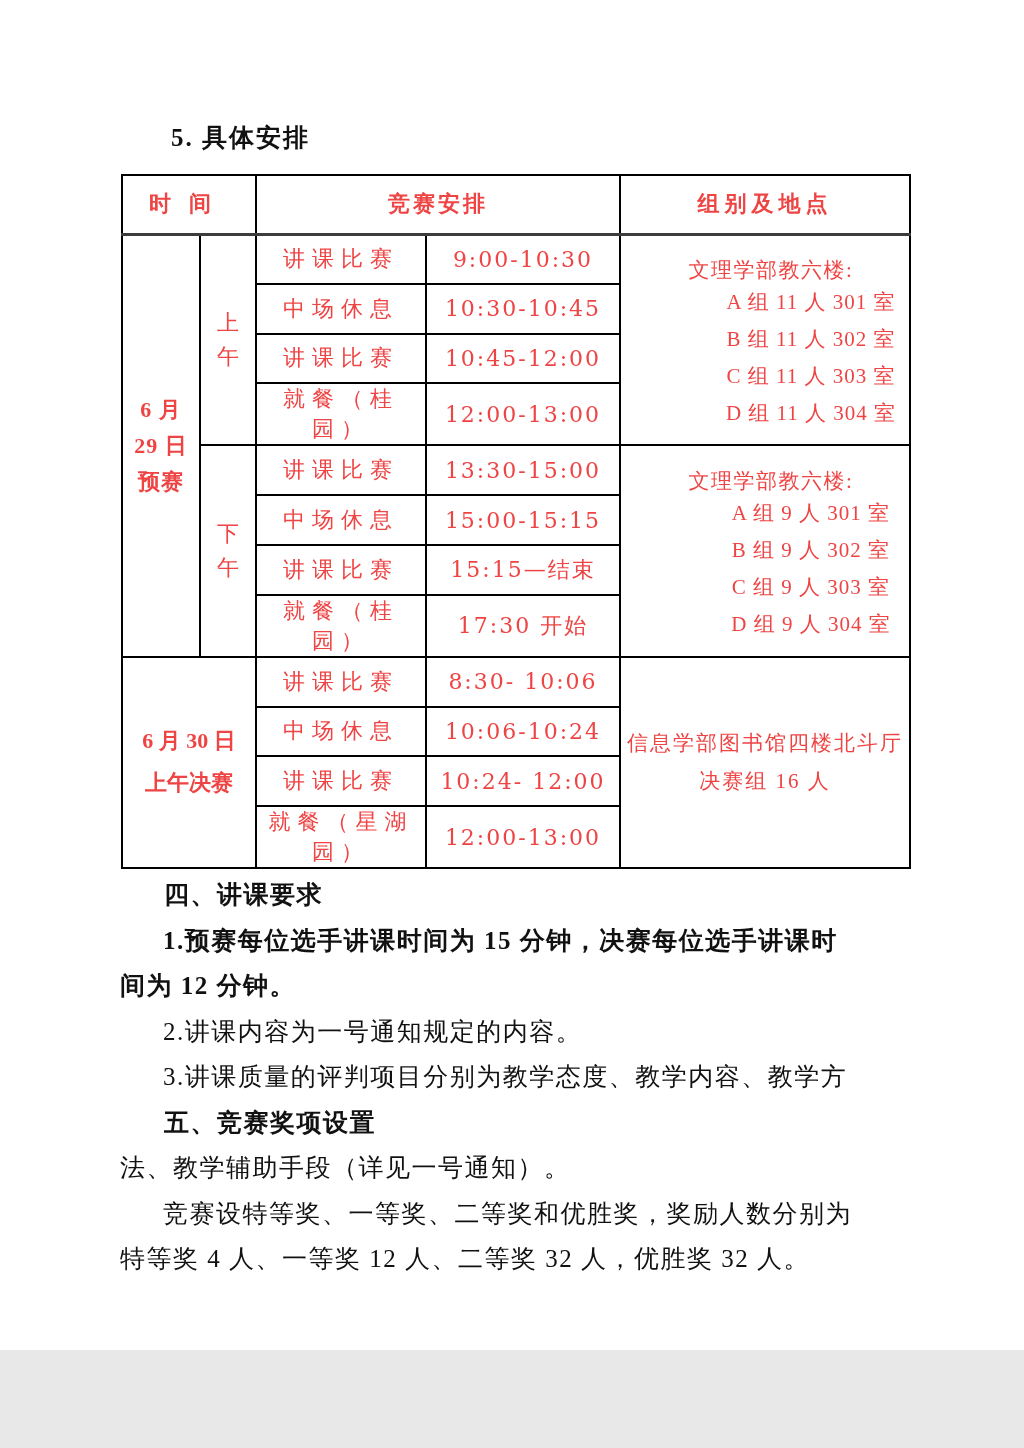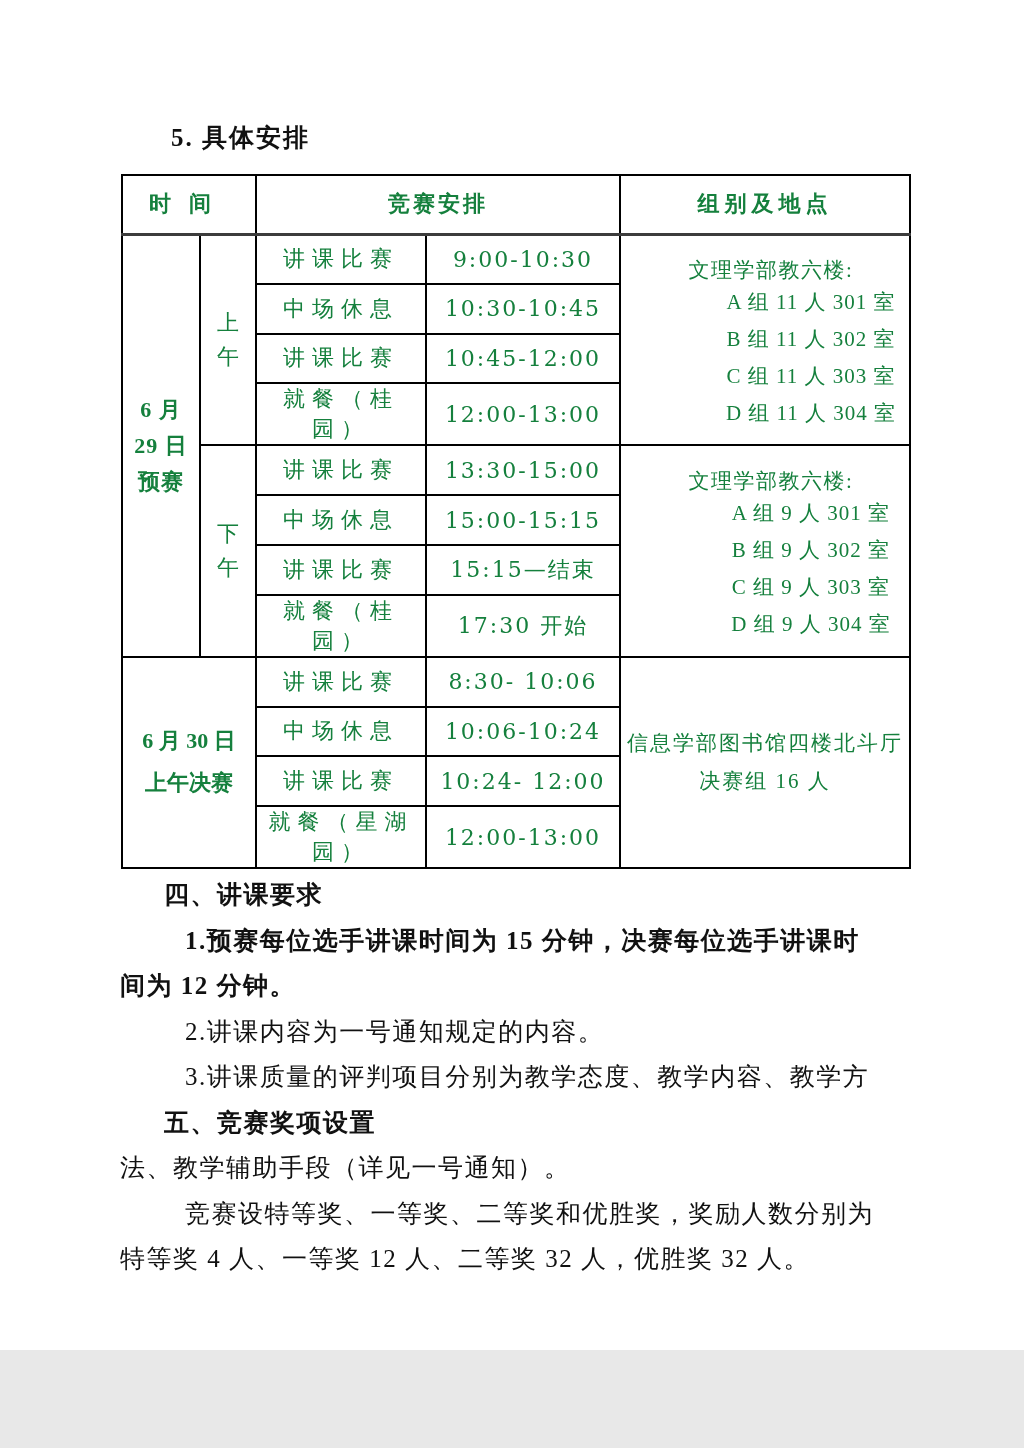--- a/index.html
+++ b/index.html
@@ -14,21 +14,21 @@
   
   .sec5-title{
     position:absolute;left:171px;top:121px;
     font-size:25px;font-weight:bold;letter-spacing:2px;
     white-space:nowrap;
   }
   
   .sched{
     position:absolute;left:121px;top:174px;width:788px;
     border-collapse:collapse;table-layout:fixed;
-    font-size:22px;color:#15803d;
+    font-size:22px;color:#ef4444;
   }
   .sched th,.sched td{
     border:2px solid #000;
     padding:0;text-align:center;vertical-align:middle;
     overflow:hidden;
   }
   .sched tr.hdr{height:59px;}
   .sched tr.hdr th{font-weight:bold;border-bottom:3px solid #3c3c3c;}
   .sched tr.body{height:49.8px;}
   .th-time{letter-spacing:18px;padding-left:18px;}
@@ -44,21 +44,21 @@
   .loc-head{padding:9px 0 0 12px;letter-spacing:1.5px;line-height:27px;white-space:nowrap;}
   .loc-line{padding-left:92px;line-height:37px;letter-spacing:1px;white-space:nowrap;}
   .loc-final{vertical-align:middle;text-align:center;font-size:21px;padding-bottom:16px;}
   .fin-line{line-height:38px;letter-spacing:2px;white-space:nowrap;}
   
   .paras{
     position:absolute;left:120px;top:872px;width:800px;
     font-size:25px;line-height:45.5px;letter-spacing:1.5px;
   }
   .pline{white-space:nowrap;}
-  .indent{margin-left:65px;font-family:Liberation Serif, serif;}
+  .indent{margin-left:43px;font-family:Liberation Serif, serif;}
   .indent-t{margin-left:44px;}
   .bold{font-weight:bold;}
 </style>
 </head>
 <body>
 
 <div class="page">
 
   <div class="sec5-title">5. 具体安排</div>
 

